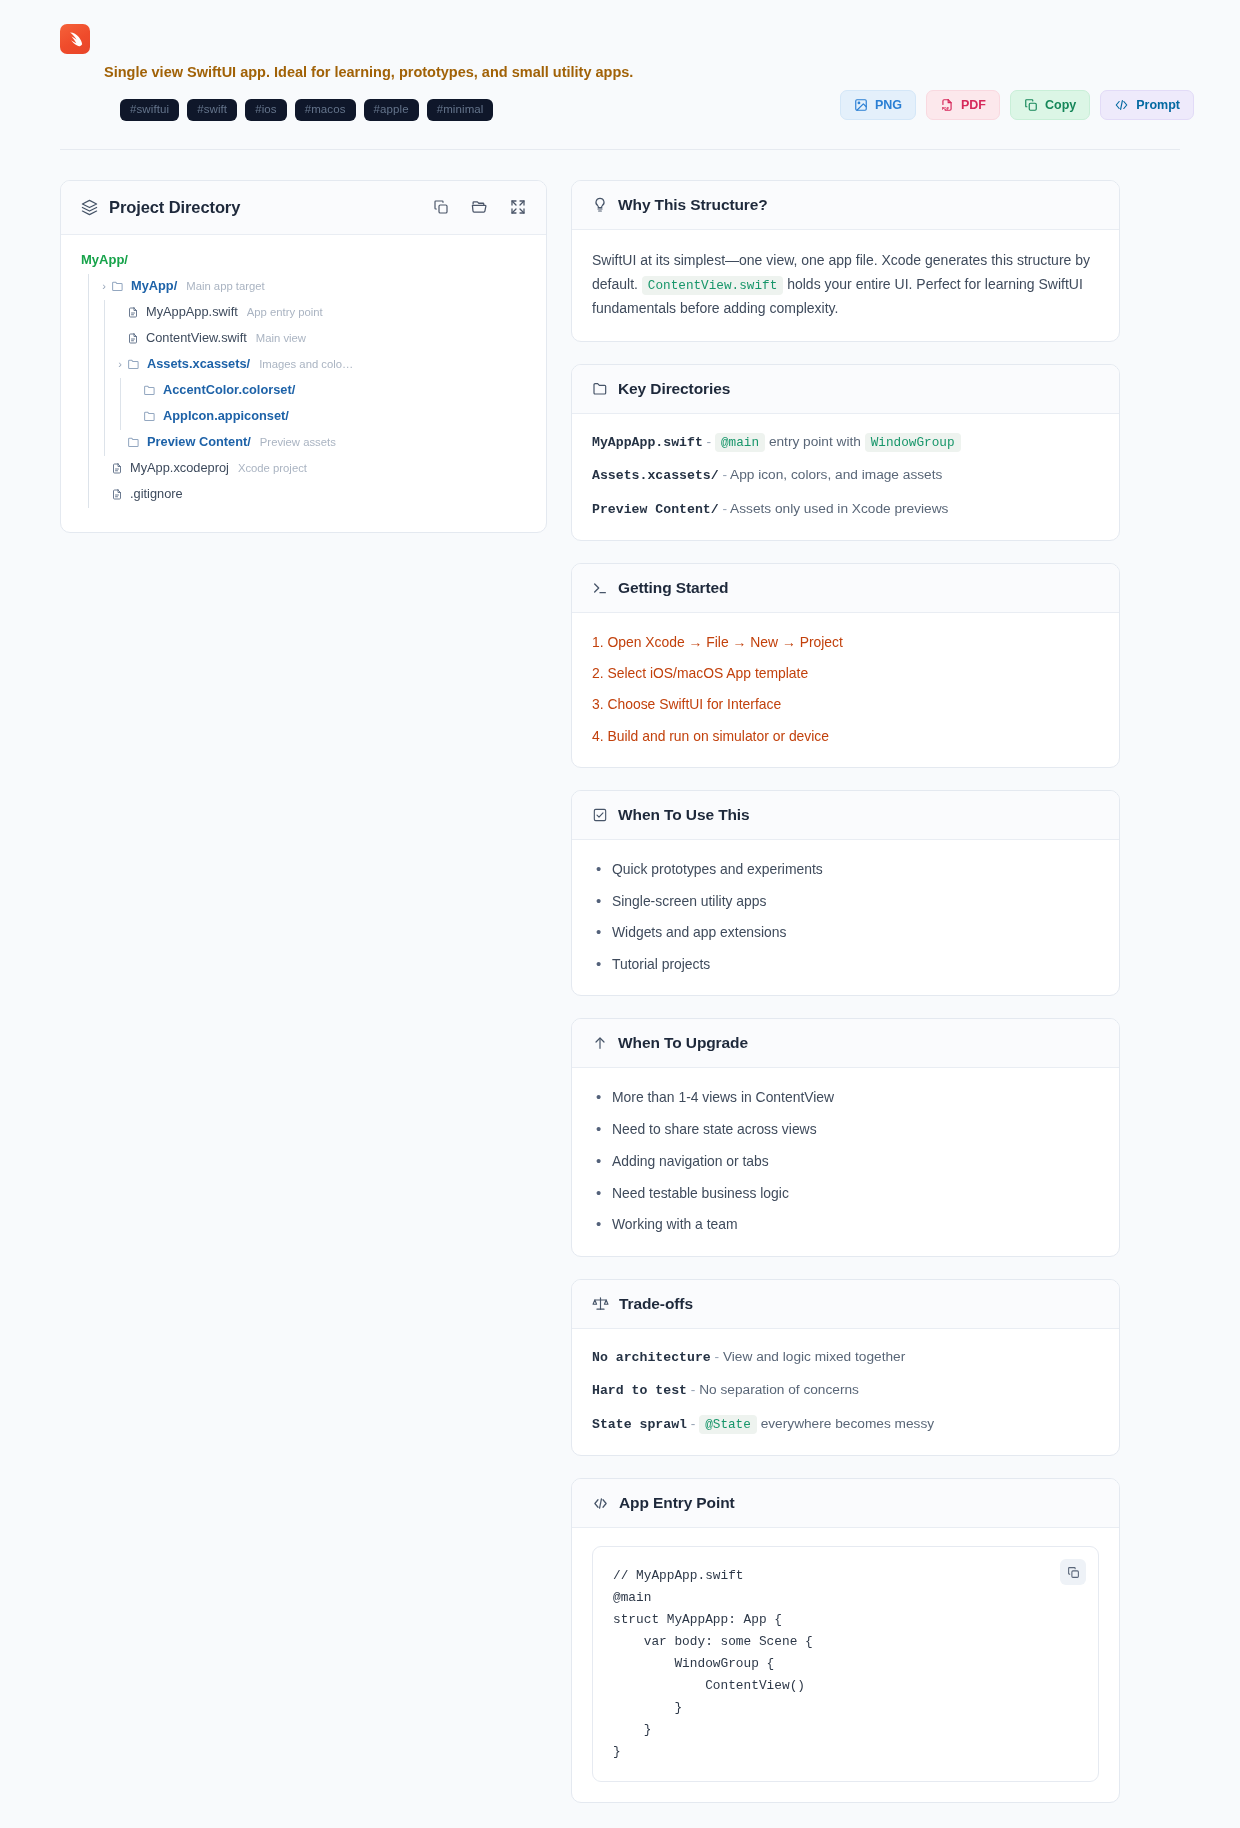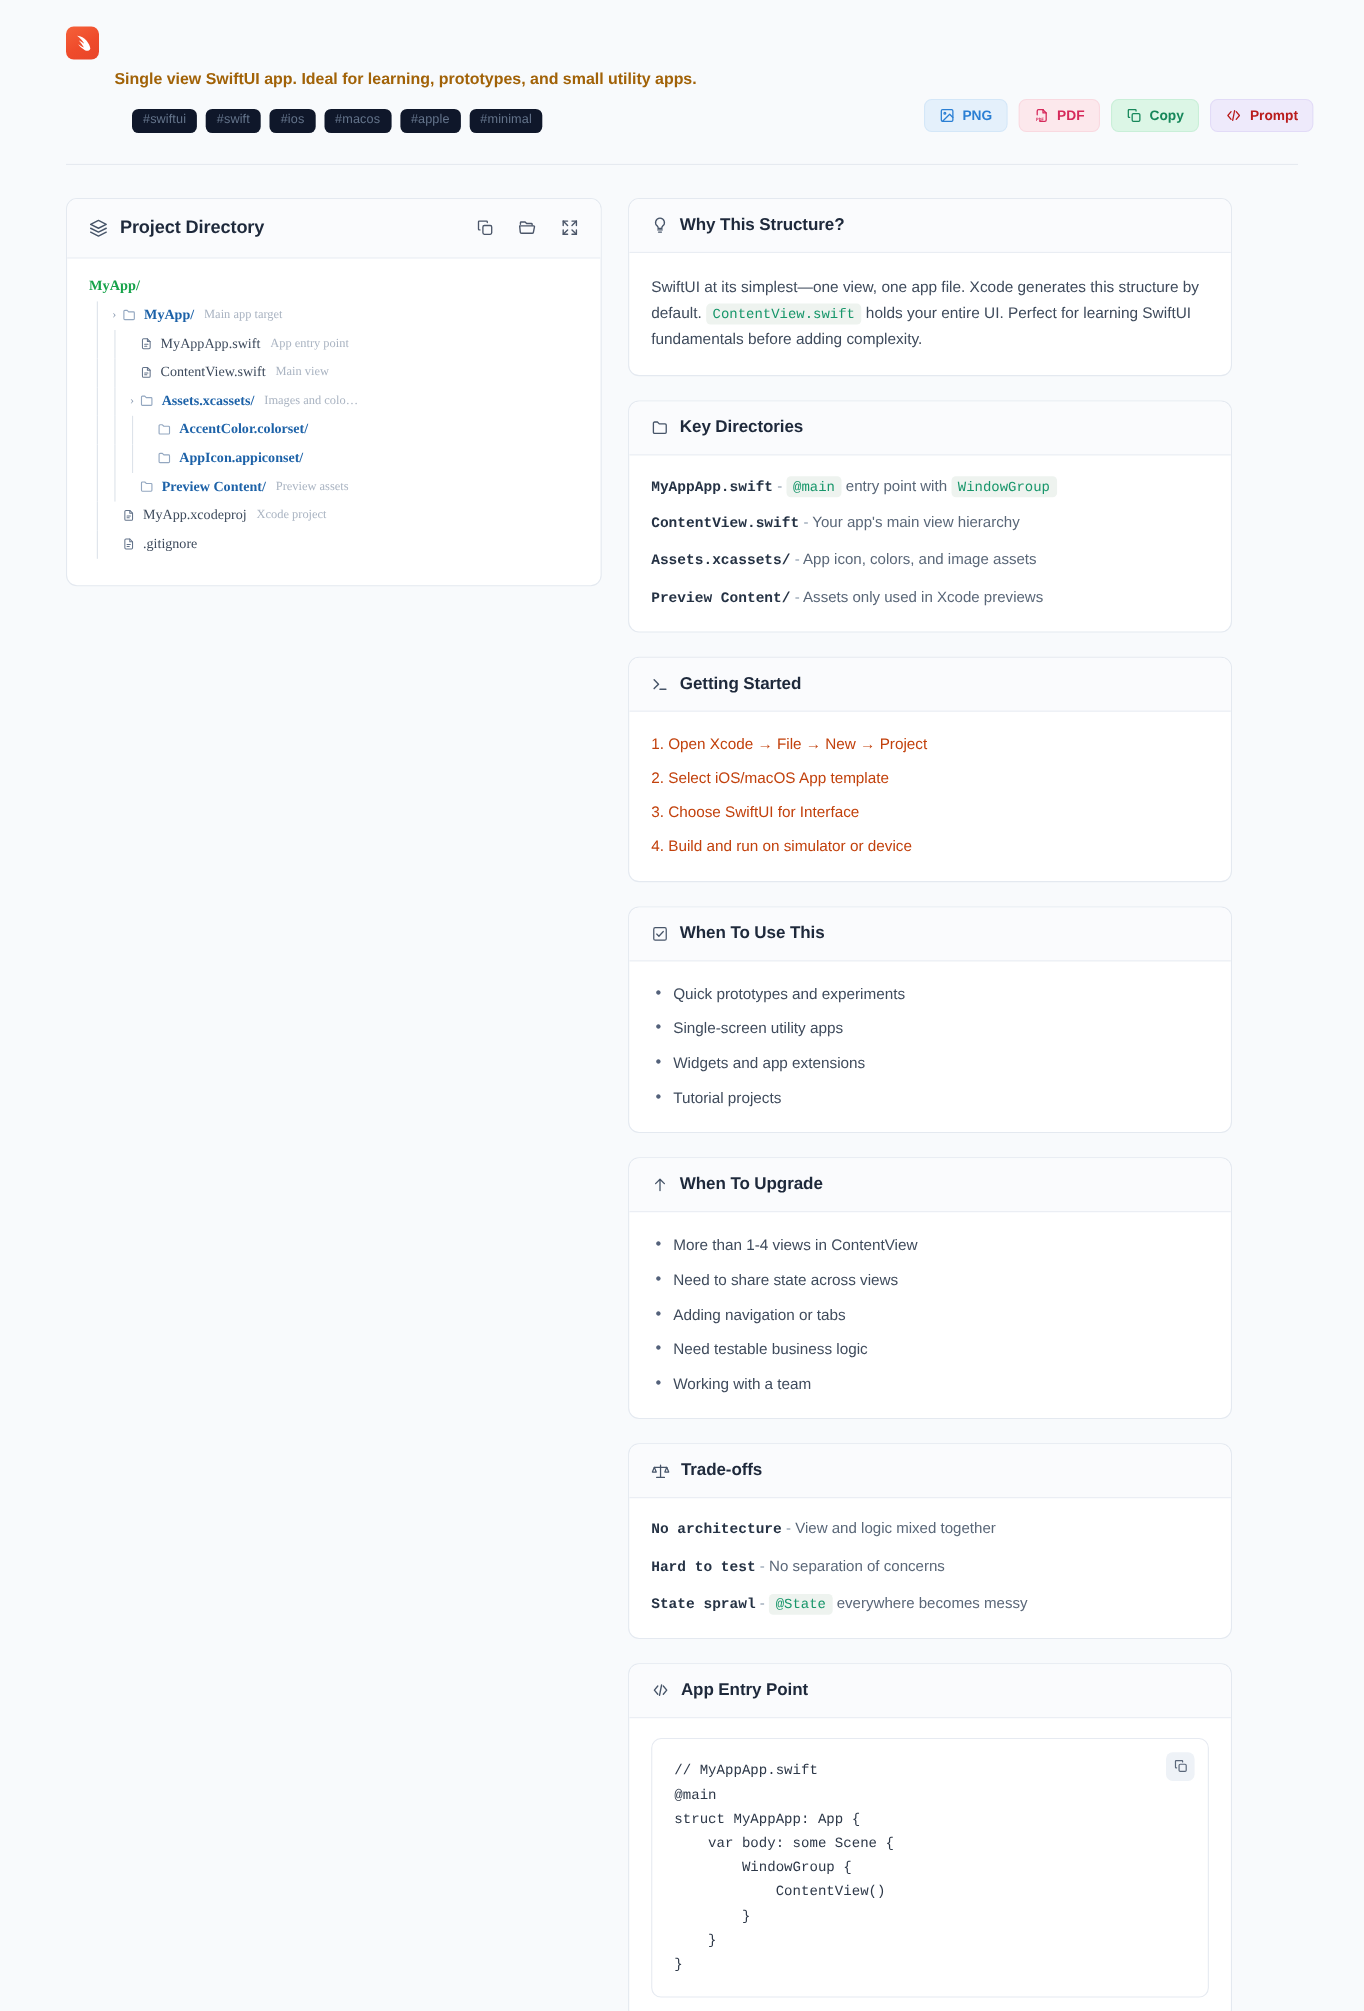--- a/index.html
+++ b/index.html
@@ -44,21 +44,21 @@
   .action-btn {
     display: inline-flex; align-items: center; gap: 7px;
     height: 30px; padding: 0 13px; border-radius: 7px;
     font-size: 12.5px; font-weight: 700; line-height: 1;
     border: 1px solid transparent; cursor: pointer;
     background: #fff;
   }
   .btn-png { background: #e4f0fb; color: #2a7fd4; border-color: #d4e7f8; }
   .btn-pdf { background: #fce8ec; color: #d6295b; border-color: #f9d9e0; }
   .btn-copy { background: #dcf6e6; color: #16875a; border-color: #c9efd8; }
-  .btn-prompt { background: #eeeafb; color: #b91c1c; border-color: #e2dbf7; }
+  .btn-prompt { background: #eeeafb; color: #0369a1; border-color: #e2dbf7; }
   .action-btn svg { display: block; flex: 0 0 auto; }
 
   .divider { height: 1px; background: #e6eaf0; margin: 28px 60px 0 60px; }
 
   
   .main {
     display: flex; gap: 24px;
     padding: 30px 60px 40px 60px;
     align-items: flex-start;
   }
@@ -83,21 +83,21 @@
   
   .pd-card { margin-bottom: 0; }
   .pd-head { justify-content: space-between; padding: 17px 20px; }
   .pd-head-left { display: flex; align-items: center; gap: 11px; }
   .pd-head-left h2 { font-size: 16.5px; }
   .pd-tools { display: flex; gap: 22px; align-items: center; color: #4b5669; }
   .pd-tool { cursor: pointer; display: flex; }
 
   .tree {
     padding: 18px 20px 24px 20px;
-    font-family: Liberation Serif, serif;
+    font-family: Liberation Sans, sans-serif;
     font-size: 12.8px;
     line-height: 1;
   }
   .tree-root {
     color: #16a34a; font-weight: 700; font-size: 13px;
     margin-bottom: 8px;
   }
   .tnode { display: flex; align-items: center; height: 26px; position: relative; }
   .guides { display: flex; flex: 0 0 auto; height: 26px; }
   .guide { width: 16px; height: 26px; position: relative; }
@@ -443,21 +443,20 @@
         <div class="card-head">
           <span class="hicon">
             <svg width="16" height="16" viewBox="0 0 24 24" fill="none" stroke="currentColor" stroke-width="1.8" stroke-linecap="round" stroke-linejoin="round">
               <path d="M3 7V5.5A1.5 1.5 0 0 1 4.5 4h4L11 6.5h8A1.5 1.5 0 0 1 20.5 8v10a1.5 1.5 0 0 1-1.5 1.5H4.5A1.5 1.5 0 0 1 3 18V7z"></path>
             </svg>
           </span>
           <h2>Key Directories</h2>
         </div>
         <div class="card-body" id="kd-body">
             <div class="kd-row"><span class="mono-b">MyAppApp.swift</span> <span class="kd-dash">-</span> <span class="code-pill">@main</span> <span>entry point with</span> <span class="code-pill">WindowGroup</span></div>
-            <div class="kd-row"><span class="mono-b">ContentView.swift</span> <span class="kd-dash">-</span> <span>Your app's main view hierarchy</span></div>
             <div class="kd-row"><span class="mono-b">Assets.xcassets/</span> <span class="kd-dash">-</span> <span>App icon, colors, and image assets</span></div>
             <div class="kd-row"><span class="mono-b">Preview Content/</span> <span class="kd-dash">-</span> <span>Assets only used in Xcode previews</span></div>
           </div>
       </div>
 
       <div class="card">
         <div class="card-head">
           <span class="hicon">
             <svg width="16" height="16" viewBox="0 0 24 24" fill="none" stroke="currentColor" stroke-width="2" stroke-linecap="round" stroke-linejoin="round">
               <path d="M4 6l6 6-6 6"></path>

